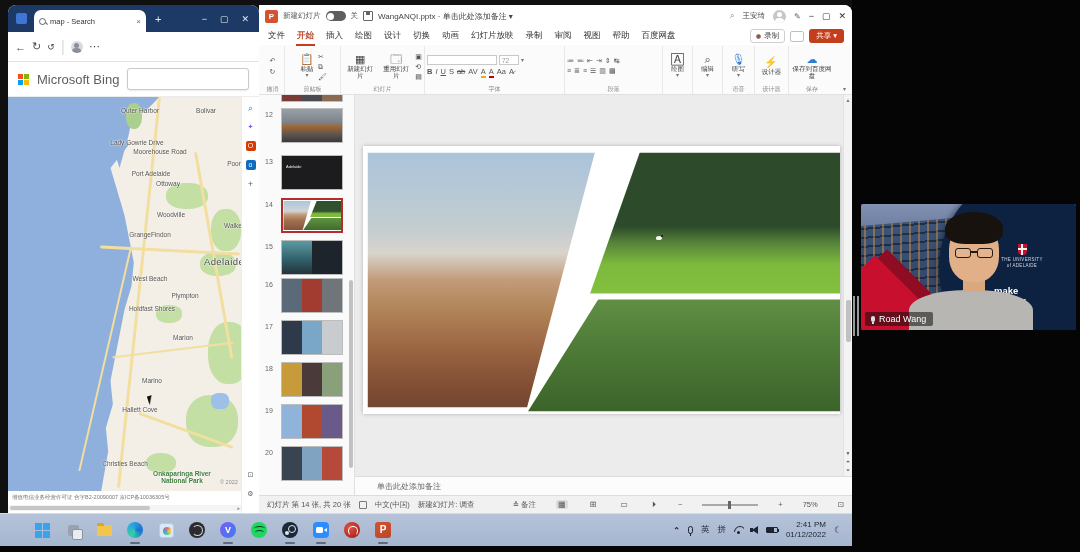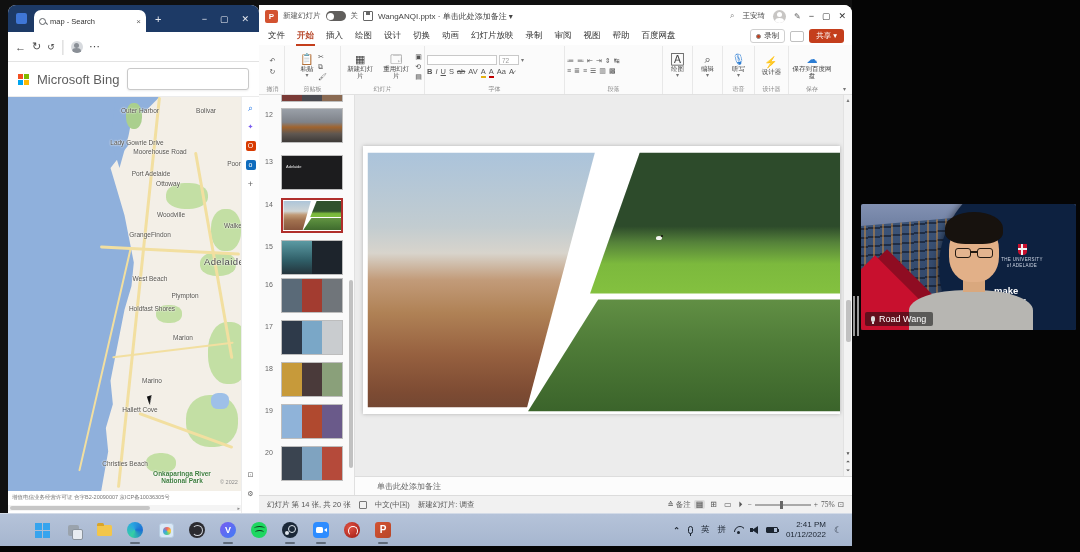--- a/index.html
+++ b/index.html
@@ -132,21 +132,21 @@
   .bird { position:absolute; left:61.5%; top:33.5%; width:6px; height:4px; background:#f5f5f2; border-radius:50% 50% 50% 30%; }
   .bird::before { content:""; position:absolute; right:-1px; top:-1px; width:2.5px; height:2.5px; background:#17120e; border-radius:50%; }
   .v-scroll { position:absolute; right:0; top:0; bottom:0; width:9px; background:#f3f3f3; border-left:1px solid #e2e2e2;
               display:flex; flex-direction:column; align-items:center; font-size:5px; color:#777;}
   .v-thumb { position:absolute; top:205px; left:2px; width:5px; height:42px; background:#c1c1c1; border-radius:2px;}
   .v-bottom { position:absolute; bottom:2px; left:0; right:0; display:flex; flex-direction:column; align-items:center; gap:2px; font-size:5px; color:#555;}
   .p-notes { height:19px; border-top:1px solid #ddd; background:#fcfcfc; display:flex; align-items:center; padding:0 22px;
              font-size:8px; color:#666; }
   .p-status { height:18px; background:#f1f1f1; border-top:1px solid #dcdcdc; display:flex; align-items:center;
               gap:8px; padding:0 8px; font-size:7.5px; color:#555; }
-  .p-status .sright { margin-left:auto; display:flex; align-items:center; gap:3px;font-family:Liberation Serif, serif; }
+  .p-status .sright { margin-left:auto; display:flex; align-items:center; gap:20px; }
   .viewico { font-size:8px; color:#555; padding:0 2px;}
   .viewico.on { background:#dcdcdc; border-radius:2px;}
   .zslider { width:56px; height:2px; background:#a9a9a9; position:relative; }
   .zslider::before { content:""; position:absolute; left:46%; top:-3px; width:3px; height:8px; background:#666; }
   .statico { width:8px; height:8px; border:1px solid #777; border-radius:1px; }
 
   
   #zvideo { position:absolute; left:861px; top:204px; width:215px; height:126px; background:#15202e; overflow:hidden; border-radius:2px;}
   .zv-sky { position:absolute; inset:0; background:linear-gradient(180deg,#8291b2 0%,#5d6f93 35%,#35486b 70%,#253754 100%); }
   .zv-building { position:absolute; left:-6px; top:16px; width:152px; height:112px; transform:skewY(-5deg);

